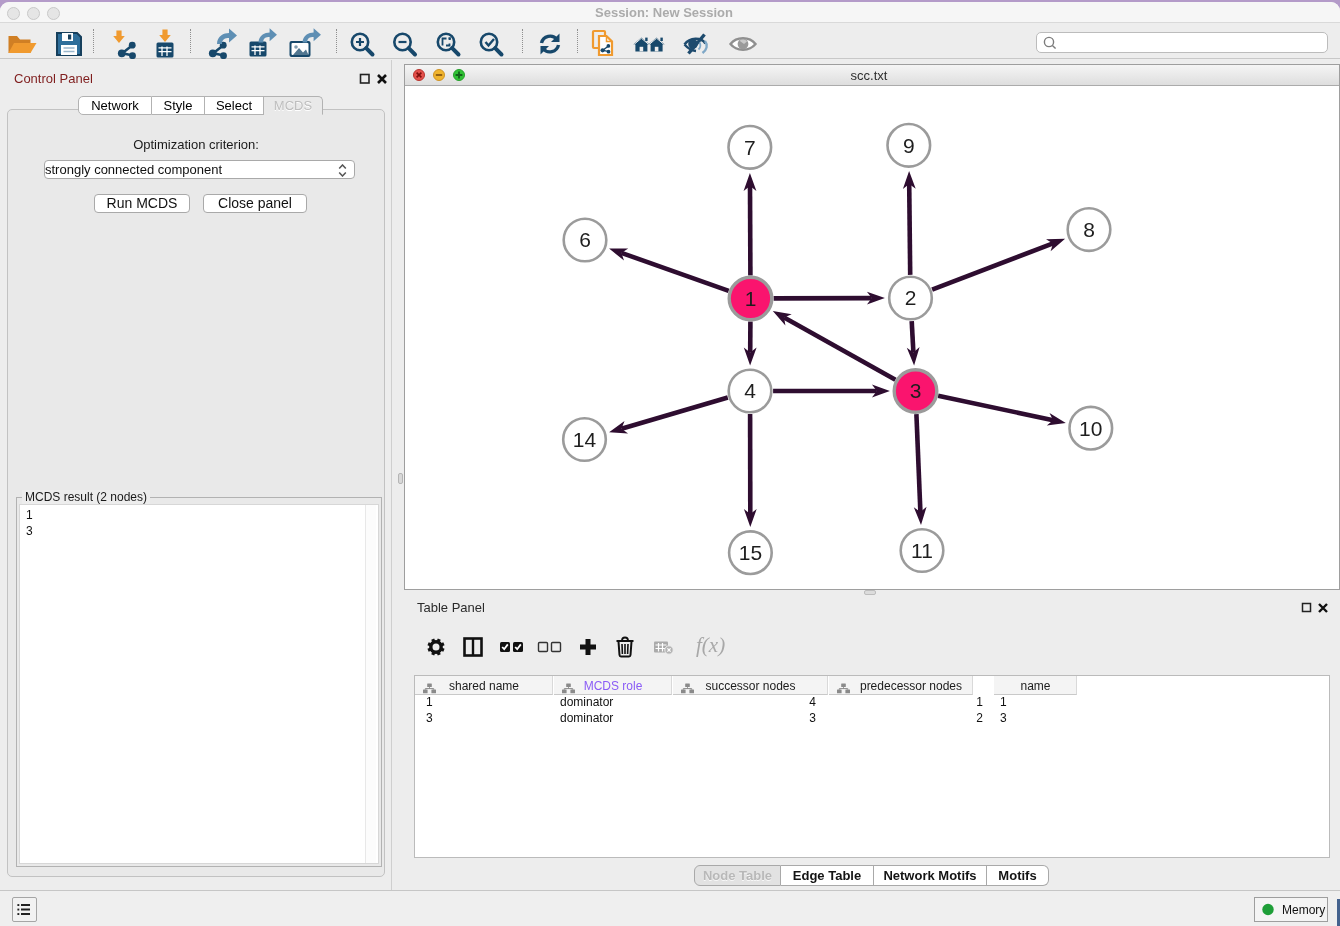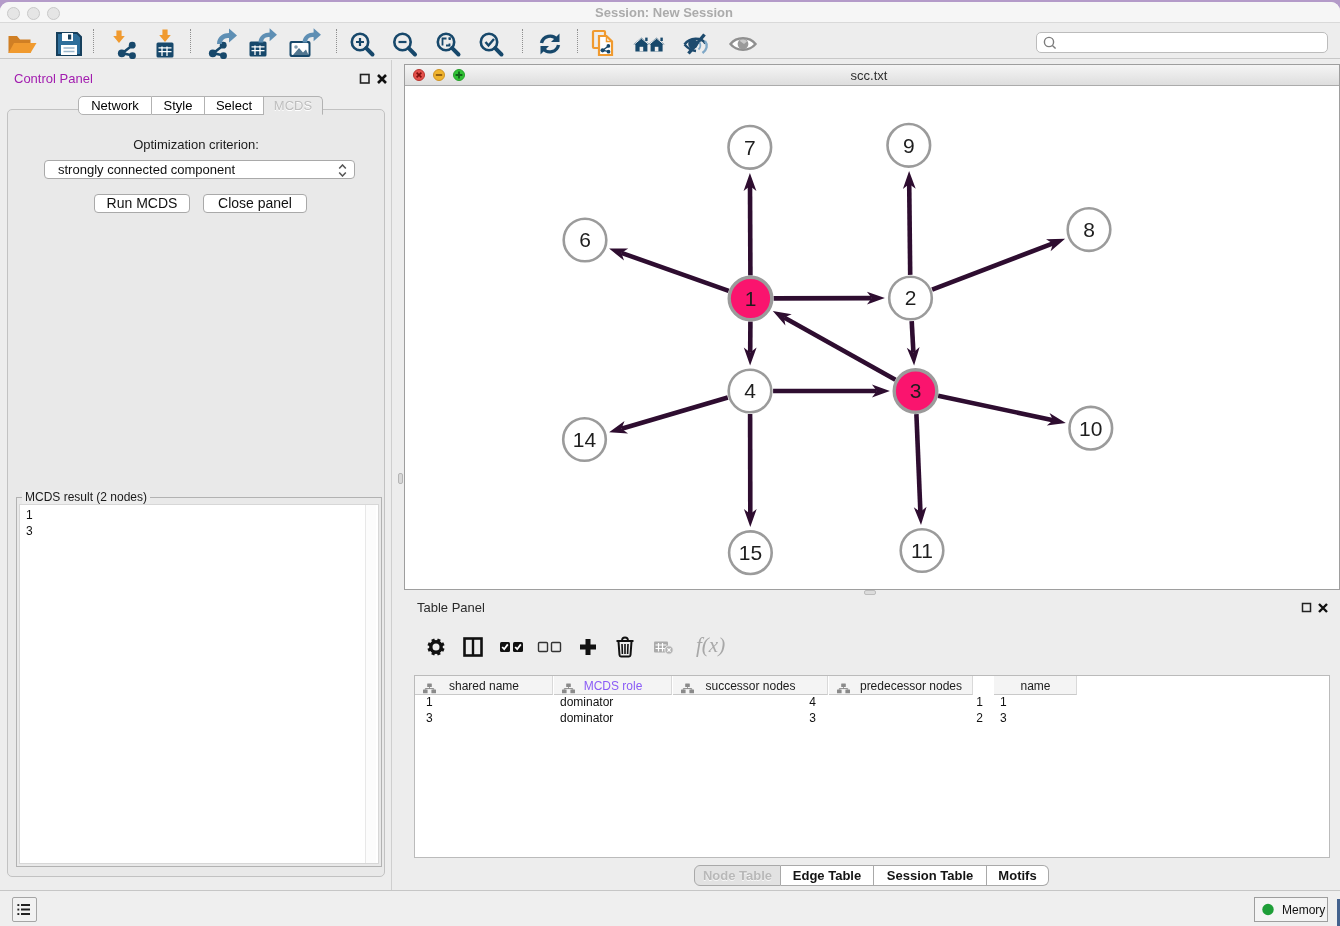--- a/index.html
+++ b/index.html
@@ -5,25 +5,25 @@
 body{font-family:"Liberation Sans",sans-serif;background:#b49bc9;position:relative}
 .abs{position:absolute}
 #app{position:absolute;left:0;top:2px;width:1340px;height:924px;background:#ededed;border-radius:9px 9px 0 0}
 #titlebar{position:absolute;left:0;top:2px;width:1340px;height:21px;background:#f6f6f6;border-radius:9px 9px 0 0;border-bottom:1px solid #d9d9d9}
 .tl{position:absolute;top:5px;width:13px;height:13px;border-radius:50%;background:#e5e5e5;border:1px solid #c9c9c9}
 #wintitle{position:absolute;top:3px;left:-6px;width:1340px;text-align:center;font-size:13px;font-weight:bold;color:#ababab}
 #toolbar{position:absolute;left:0;top:23px;width:1340px;height:36px;background:#ededed;border-bottom:1px solid #c8c8c8}
 .sep{position:absolute;top:6px;height:24px;width:0;border-left:1px dotted #8f8f8f}
 #searchbox{position:absolute;left:1036px;top:9px;width:292px;height:21px;background:#fff;border:1px solid #bcbcbc;border-radius:5px}
 #ctrlpanel{position:absolute;left:0;top:60px;width:392px;height:830px;background:#ededed;border-right:1px solid #cfcfcf}
-#ctrlhead{position:absolute;left:14px;top:11px;font-size:13px;color:#a21caf}
+#ctrlhead{position:absolute;left:14px;top:11px;font-size:13px;color:#7f1d1d}
 .tab{position:absolute;top:36px;height:19px;border:1px solid #b2b2b2;background:#fff;font-size:13px;color:#000000;text-align:center;line-height:18px}
 #tabpane{position:absolute;left:7px;top:49px;width:378px;height:768px;border:1px solid #c2c2c2;border-radius:5px;background:#e9e9e9}
 #optlabel{position:absolute;left:0;top:77px;width:392px;text-align:center;font-size:13px;color:#1a1a1a}
-#combo{position:absolute;left:44px;top:100px;width:311px;height:19px;background:#fff;border:1px solid #a9a9a9;border-radius:4px;font-size:13px;color:#111;line-height:17px;padding-left:13px}
+#combo{position:absolute;left:44px;top:100px;width:311px;height:19px;background:#fff;border:1px solid #a9a9a9;border-radius:4px;font-size:13px;color:#111;line-height:17px;}
 .btn{position:absolute;top:134px;height:19px;background:#fff;border:1px solid #a9a9a9;border-radius:4px;font-size:14px;color:#111;text-align:center;line-height:17px}
 #fieldset{position:absolute;left:16px;top:437px;width:366px;height:370px;border:1px solid #b2b2b2}
 #legend{position:absolute;left:5px;top:-8px;background:#ededed;font-size:12px;color:#1a1a1a;padding:0 3px}
 #resultarea{position:absolute;left:2px;top:6px;width:360px;height:360px;background:#fff;border:1px solid #d7d7d7;font-size:12px;color:#111;padding:2px 0 0 6px;line-height:16px}
 #sccwin{position:absolute;left:404px;top:64px;width:936px;height:526px;border:1px solid #9e9e9e;background:#fff}
 #scctitle{position:absolute;left:0;top:0;width:934px;height:21px;background:linear-gradient(#f5f5f5,#dedede);border-bottom:1px solid #ababab}
 .mbtn{position:absolute;top:4px;width:12px;height:12px;border-radius:50%}
 #tablepanel{position:absolute;left:404px;top:597px;width:936px;height:293px;background:#ededed}
 #memorybar{position:absolute;left:0;top:890px;width:1340px;height:36px;background:#efefef;border-top:1px solid #c6c6c6}
 </style></head><body>
@@ -390,21 +390,21 @@
     <div class="abs" style="left:300px;top:98px;width:112px;text-align:right;font-size:12px;color:#111">4</div>
     <div class="abs" style="left:460px;top:98px;width:119px;text-align:right;font-size:12px;color:#111">1</div>
     <div class="abs" style="left:596px;top:98px;font-size:12px;color:#111">1</div>
     <div class="abs" style="left:22px;top:114px;font-size:12px;color:#111">3</div>
     <div class="abs" style="left:156px;top:114px;font-size:12px;color:#111">dominator</div>
     <div class="abs" style="left:300px;top:114px;width:112px;text-align:right;font-size:12px;color:#111">3</div>
     <div class="abs" style="left:460px;top:114px;width:119px;text-align:right;font-size:12px;color:#111">2</div>
     <div class="abs" style="left:596px;top:114px;font-size:12px;color:#111">3</div>
     <div class="abs" style="left:290px;top:268px;width:87px;height:21px;border:1px solid #a9a9a9;border-left-width:1px;border-radius:6px 0 0 6px;background:#e2e2e2;color:#b8b8b8;text-shadow:0 1px 0 #f8f8f8;font-size:13px;font-weight:bold;text-align:center;line-height:20px">Node Table</div>
     <div class="abs" style="left:377px;top:268px;width:93px;height:21px;border:1px solid #a9a9a9;border-left-width:0px;background:#fff;color:#141414;font-size:13px;font-weight:bold;text-align:center;line-height:20px">Edge Table</div>
-    <div class="abs" style="left:470px;top:268px;width:113px;height:21px;border:1px solid #a9a9a9;border-left-width:0px;background:#fff;color:#141414;font-size:13px;font-weight:bold;text-align:center;line-height:20px">Session Table</div>
+    <div class="abs" style="left:470px;top:268px;width:113px;height:21px;border:1px solid #a9a9a9;border-left-width:0px;background:#fff;color:#141414;font-size:13px;font-weight:bold;text-align:center;line-height:20px">Network Motifs</div>
     <div class="abs" style="left:583px;top:268px;width:62px;height:21px;border:1px solid #a9a9a9;border-left-width:0px;border-radius:0 6px 6px 0;background:#fff;color:#141414;font-size:13px;font-weight:bold;text-align:center;line-height:20px">Motifs</div>
   </div>
 <div id="memorybar">
  <div class="abs" style="left:12px;top:6px;width:25px;height:25px;background:#f2f2f2;border:1px solid #a5a5a5;border-radius:2px"><svg width="23" height="23">
         <g stroke="#222" stroke-width="1.8">
           <path d="M8 7 h9 M8 11.5 h9 M8 16 h9"></path>
         </g>
         <g fill="#222">
           <rect x="4.4" y="6.1" width="1.9" height="1.9"></rect>
           <rect x="4.4" y="10.6" width="1.9" height="1.9"></rect>

